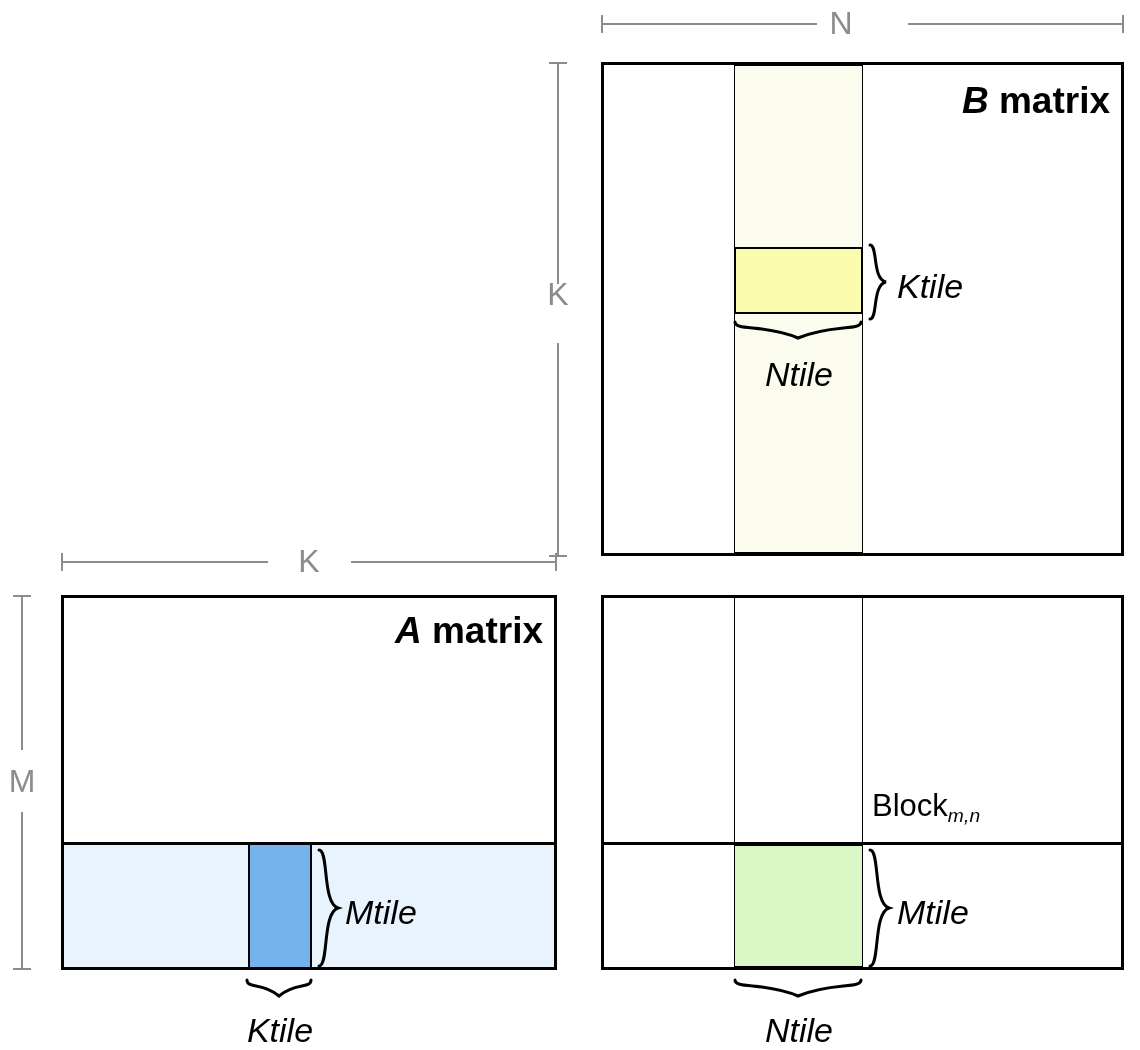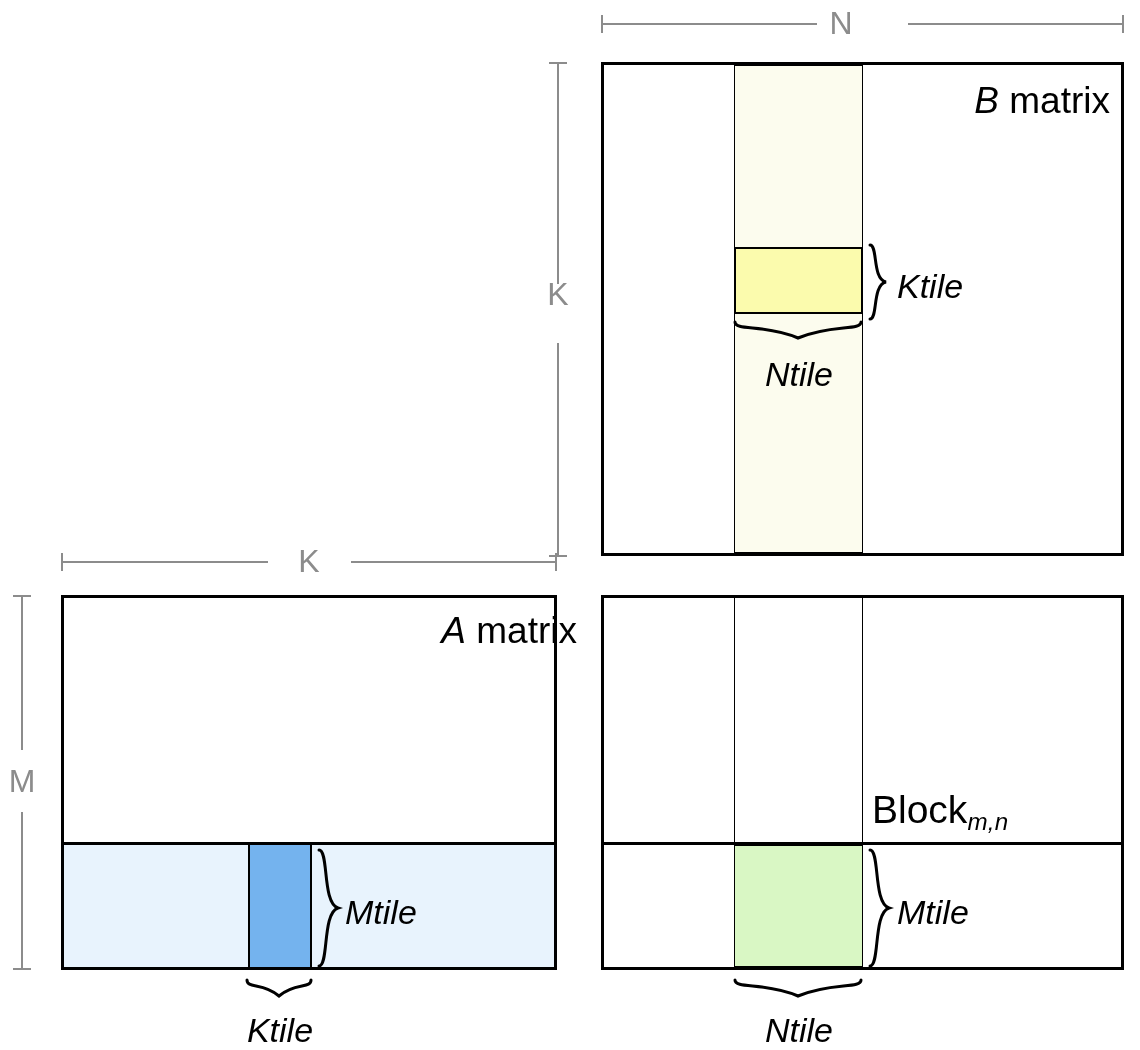--- a/index.html
+++ b/index.html
@@ -29,28 +29,29 @@
   
   .vline{position:absolute;width:1px;background:#000;}
   .hline{position:absolute;height:3px;background:#000;}
 
   
   .matrix-label{
     position:absolute;
     font-size:37px;
     white-space:nowrap;
     line-height:1;
+    font-weight:bold;
   }
   .matrix-label .mvar{font-style:italic;}
   .matrix-label .mword{font-style:normal;}
 
   
   .block-label{
     position:absolute;
-    font-size:39px;
+    font-size:31px;
     white-space:nowrap;
     line-height:1;
     font-style:normal;
   }
   .block-label sub{
     font-style:italic;
     font-size:0.62em;
     vertical-align:baseline;
     position:relative;
     top:0.30em;
@@ -142,21 +143,21 @@
 
   <div class="matrix-box" style="left:61px;top:595px;width:496px;height:375px;">
   </div>
 
   <div class="band" style="left:64px;top:845px;width:490px;height:122px;background:#e8f3fd;"></div>
 
   <div class="hline" style="left:61px;top:842px;width:496px;"></div>
 
   <div class="band" style="left:248px;top:845px;width:64px;height:122px;background:#74b3ee;border-left:2px solid #000;border-right:2px solid #000;box-sizing:border-box;"></div>
 
-  <div class="matrix-label" style="left:543px;top:612px;transform:translateX(-100%);margin-left:34px;">
+  <div class="matrix-label" style="left:543px;top:612px;transform:translateX(-100%);">
     <span class="mvar">A</span><span>&nbsp;</span><span class="mword">matrix</span>
   </div>
 
   <svg class="abs" style="left:315px;top:847px;" width="28" height="122" viewBox="0 0 28 122">
     <path d="M4 3 C14 3 7 56 23 61 C7 66 14 119 4 119" fill="none" stroke="#000" stroke-width="3" stroke-linecap="round"></path>
   </svg>
   <div class="tile-label" style="left:345px;top:895px;">Mtile</div>
 
   <svg class="abs" style="left:245px;top:976px;" width="70" height="26" viewBox="0 0 70 26">
     <path d="M2 4 C2 13 18 6 34 20 C50 6 66 13 66 4" fill="none" stroke="#000" stroke-width="3" stroke-linecap="round"></path>

